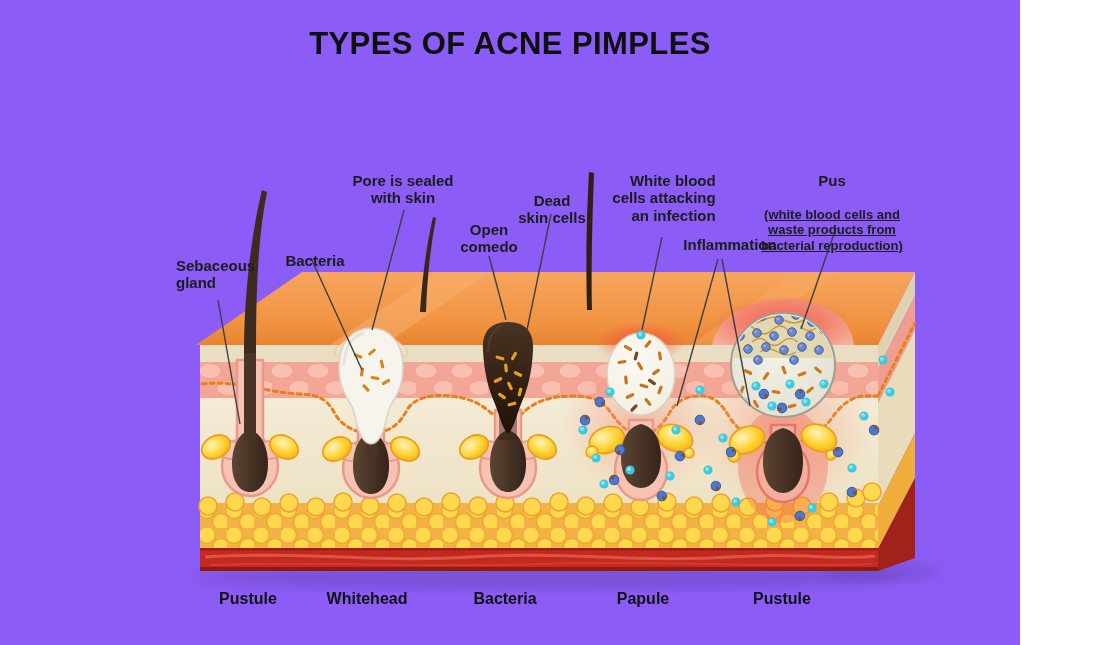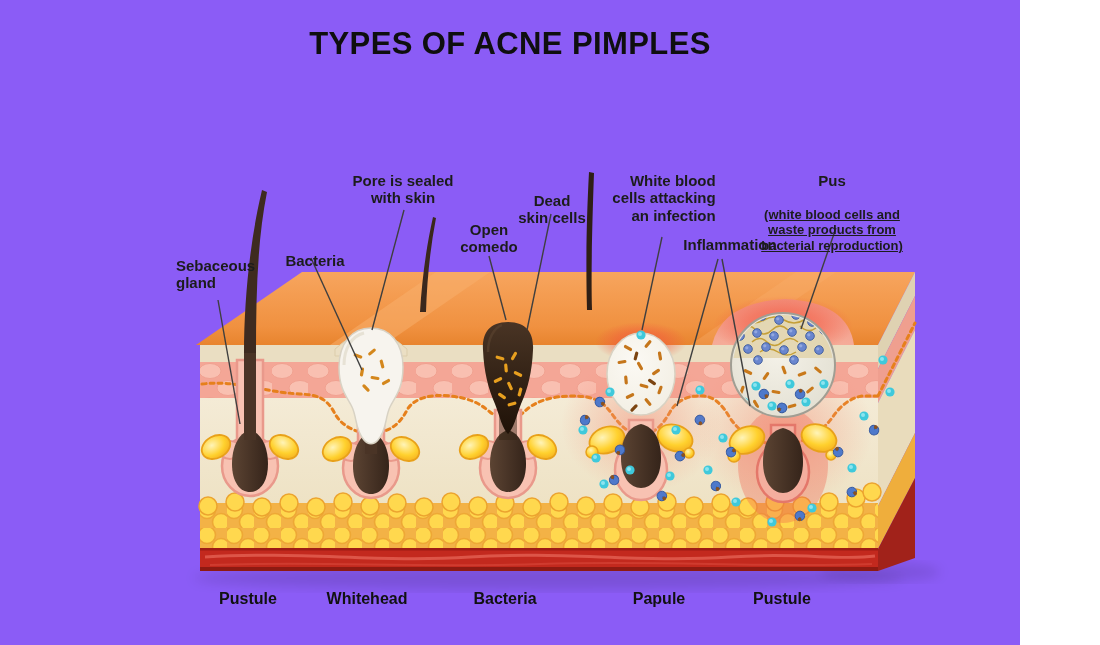--- a/index.html
+++ b/index.html
@@ -395,15 +395,15 @@
   <div class="lbl" style="left:832px;top:155px;">
     <div>Pus</div>
     <div class="pus-detail">(white blood cells and
 waste products from
 bacterial reproduction)</div>
   </div>
 
   <div class="type-label" style="left:248px;">Pustule</div>
   <div class="type-label" style="left:367px;">Whitehead</div>
   <div class="type-label" style="left:505px;">Bacteria</div>
-  <div class="type-label" style="left:659px;">Papule</div>
+  <div class="type-label" style="left:643px;">Papule</div>
   <div class="type-label" style="left:782px;">Pustule</div>
 </div>
 
 </body></html>

